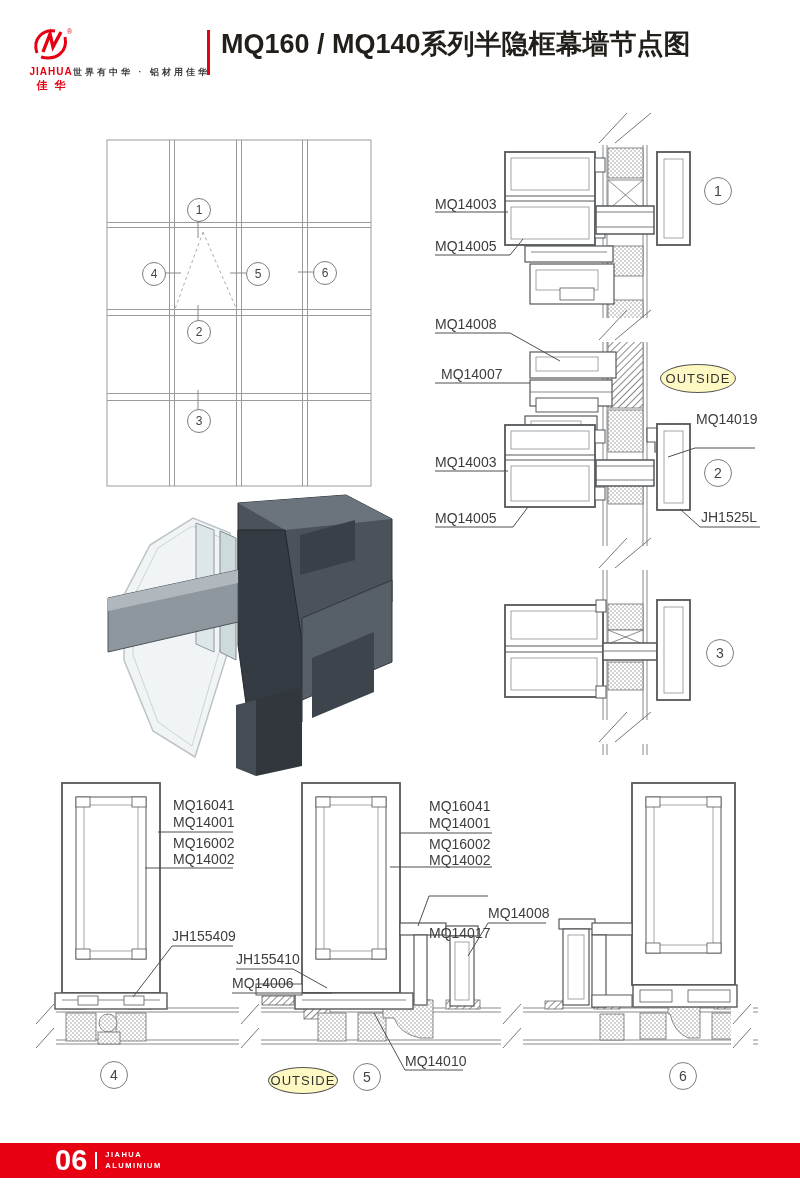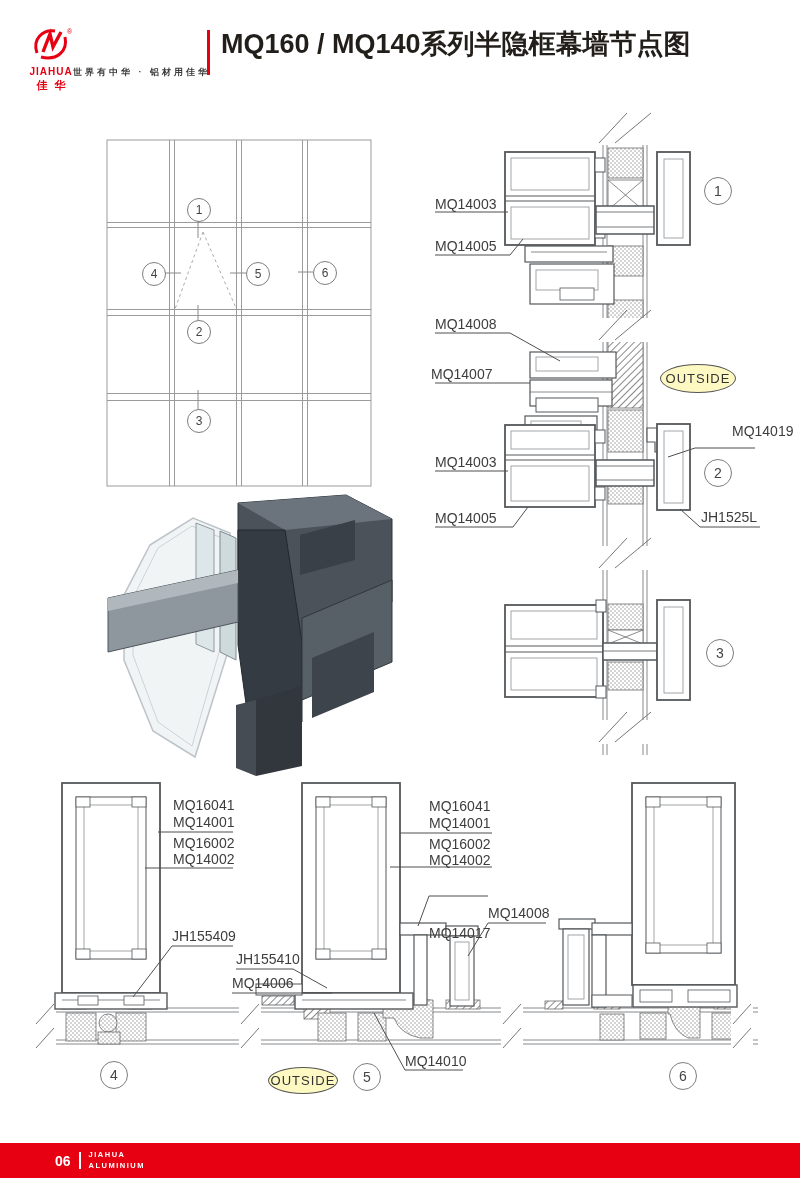--- a/index.html
+++ b/index.html
@@ -21,21 +21,21 @@
   .plabel{position:absolute;font-size:14px;color:#3d3d3d;white-space:nowrap;line-height:15px;}
   .callout{position:absolute;border:1.2px solid #7d7d7d;border-radius:50%;background:#fff;
            display:flex;align-items:center;justify-content:center;color:#444;}
   .callout.small{width:22px;height:22px;font-size:12px;}
   .callout.big{width:26px;height:26px;font-size:14px;}
   .outside-tag{position:absolute;border:1.3px solid #555;border-radius:50%;background:#fef9c3;
                display:flex;align-items:center;justify-content:center;font-size:13px;color:#333;
                letter-spacing:1px;}
   
   .footer-band{position:absolute;left:0;top:1143px;width:800px;height:35px;display:flex;align-items:center;}
-  .footer-num{color:#fff;font-size:14px;font-weight:bold;margin-left:55px;line-height:1;}
+  .footer-num{color:#fff;font-size:29px;font-weight:bold;margin-left:55px;line-height:1;}
   .footer-div{width:2px;height:17px;background:#fff;margin:0 8px 0 8px;}
   .footer-brand{color:#fff;font-size:7.5px;font-weight:bold;letter-spacing:1.5px;line-height:1.35;}
 </style>
 </head>
 <body>
 
 <div class="page">
 
   <div class="logo-col">
     <svg width="44" height="36" viewBox="0 0 44 36">
@@ -336,22 +336,22 @@
         <path d="M488,896 L429,896 L418,926"></path>
         <path d="M546,923 L488,923 L468,956"></path>
         <path d="M463,1070 L405,1070 L374,1013"></path>
       </g>
     </g>
   </svg>
 
   <div class="plabel" style="left:435px;top:197px;">MQ14003</div>
   <div class="plabel" style="left:435px;top:239px;">MQ14005</div>
   <div class="plabel" style="left:435px;top:317px;">MQ14008</div>
-  <div class="plabel" style="left:431px;top:367px;">MQ14007</div>
-  <div class="plabel" style="left:696px;top:424px;margin-left:36px;">MQ14019</div>
+  <div class="plabel" style="left:441px;top:367px;">MQ14007</div>
+  <div class="plabel" style="left:696px;top:412px;">MQ14019</div>
   <div class="plabel" style="left:435px;top:455px;">MQ14003</div>
   <div class="plabel" style="left:435px;top:511px;">MQ14005</div>
   <div class="plabel" style="left:701px;top:510px;">JH1525L</div>
 
   <div class="plabel" style="left:173px;top:798px;">MQ16041</div>
   <div class="plabel" style="left:173px;top:815px;">MQ14001</div>
   <div class="plabel" style="left:173px;top:836px;">MQ16002</div>
   <div class="plabel" style="left:173px;top:852px;">MQ14002</div>
   <div class="plabel" style="left:172px;top:929px;">JH155409</div>
   <div class="plabel" style="left:236px;top:952px;">JH155410</div>

